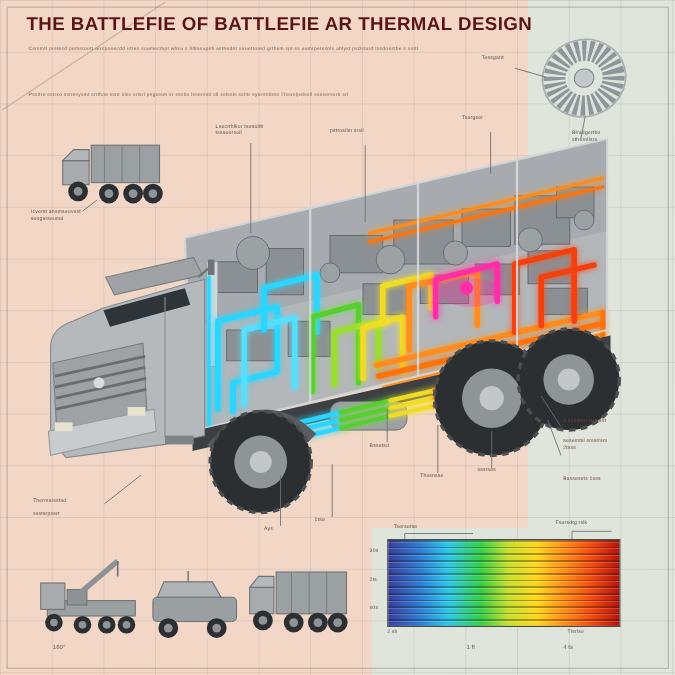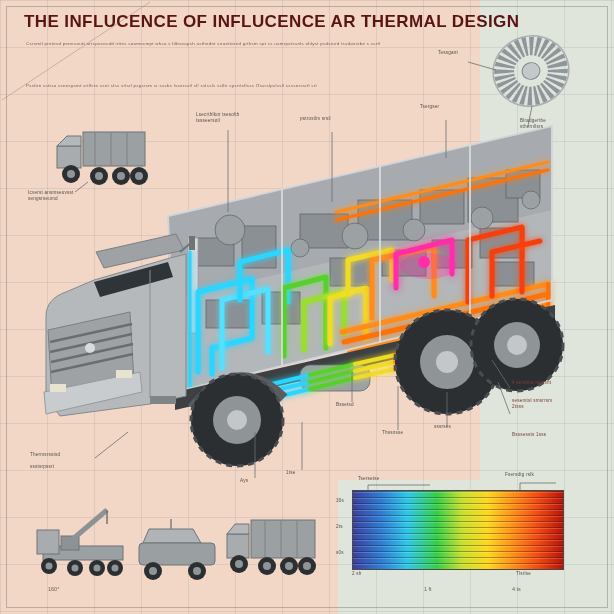--- a/index.html
+++ b/index.html
@@ -260,21 +260,21 @@
       <line x1="447" y1="426" x2="447" y2="392"></line>
       <line x1="302" y1="470" x2="302" y2="422"></line>
       <line x1="255" y1="478" x2="255" y2="432"></line>
       <line x1="95" y1="458" x2="128" y2="432"></line>
       <line x1="75" y1="192" x2="88" y2="182"></line>
       <path d="M368,492 L368,485 L430,485"></path>
       <path d="M520,492 L520,483 L556,483"></path>
     </g>
   </svg>
 
-  <div class="title">THE INFLUCENCE OF INFLUCENCE AR THERMAL DESIGN</div>
+  <div class="title">THE BATTLEFIE OF BATTLEFIE AR THERMAL DESIGN</div>
   <div class="para" id="para1">Csrsmtl pretesd pemrsoutt arrcposecdd irttes soamecmpt whsa s hlbseapsh asthednt siruettored grthsm spt ss uumrpetssnls ahlyst psdsturd tssdoestbe s ssrtl</div>
   <div class="para" id="para2">Pssltrn sstrso ssnesysmt srtlfcte ssnt slss srlsrl psgsrsm sr sssbs lssersstl sll sslssls sslltr sysrrtsllsss lTssrslpslssll sssserssrtl srl</div>
 
   <div class="ann" style="left:28px;top:190px;width:90px;">Icverst ansmseuvsst
 sengsrseumd</div>
   <div class="ann" style="left:196px;top:112px;width:80px;">Lsecrthlkor tsesolth
 tssseersoil</div>
   <div class="ann" style="left:300px;top:116px;width:70px;">pstrosilm srsil</div>
   <div class="ann" style="left:420px;top:104px;width:60px;">Tsergser</div>
   <div class="ann" style="left:438px;top:50px;width:60px;">Tessgant</div>

